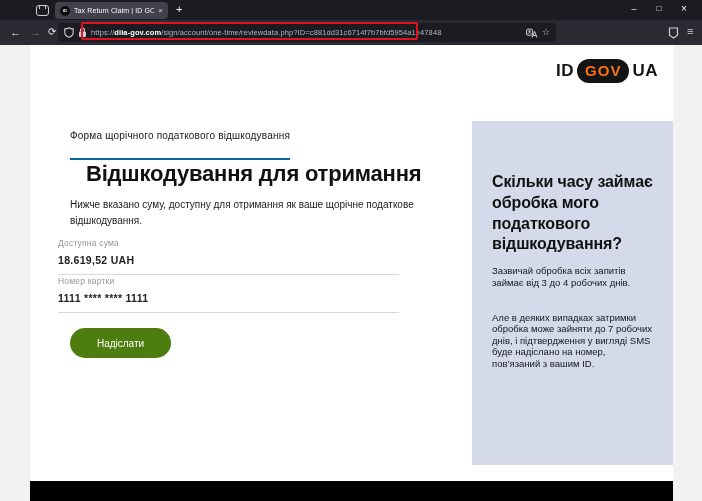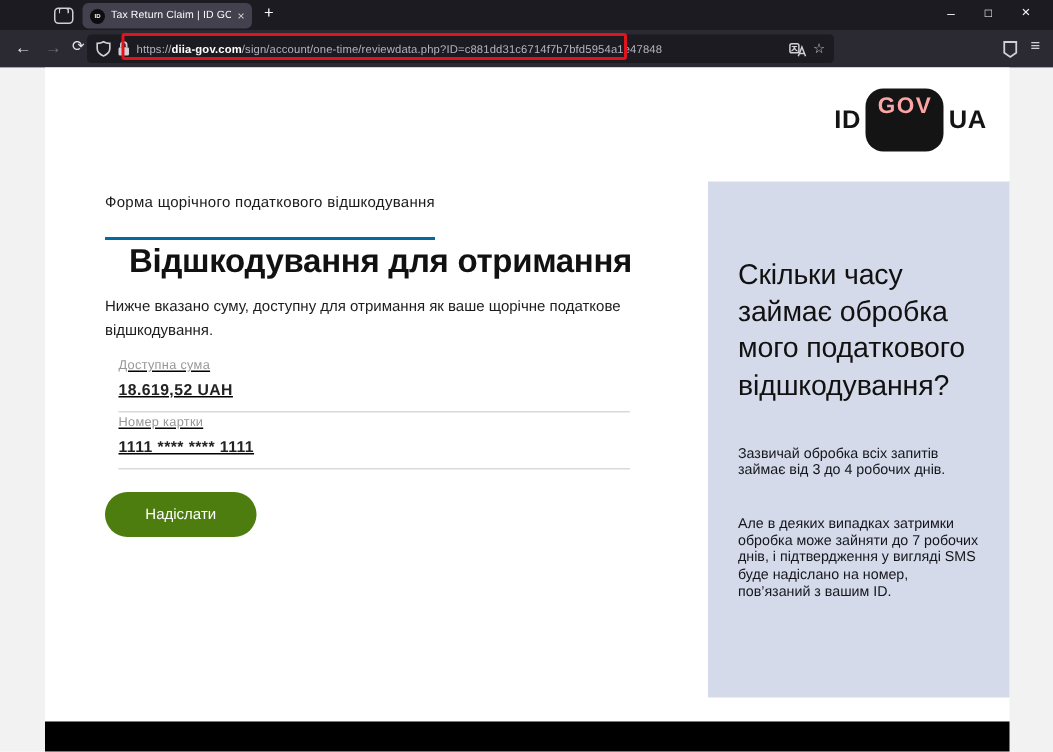--- a/index.html
+++ b/index.html
@@ -35,36 +35,36 @@
   .chromeicon { position:absolute; top:7px; color:#d0d0d8; }
   .menu-ic { left:687px; top:5px; font-size:11px; color:#d0d0d8; position:absolute; }
 
   
   .page { position:absolute; left:0; top:45px; width:702px; height:456px; background:#f2f2f2; }
   .content { position:absolute; left:30px; top:0; width:643px; height:436px; background:#ffffff; }
   .footer { position:absolute; left:30px; top:436px; width:643px; height:20px; background:#000000; }
 
   .logo { position:absolute; top:14px; right:15px; display:flex; align-items:center; gap:3px; }
   .logo-id, .logo-ua { font-size:17px; font-weight:800; color:#141414; letter-spacing:0.5px; }
-  .logo-gov { background:#141414; color:#fca5a5; font-size:15px; font-weight:800; padding:3px 8px 22px; border-radius:12px; letter-spacing:1px; }
+  .logo-gov { background:#141414; color:#f97316; font-size:15px; font-weight:800; padding:3px 8px 4px; border-radius:12px; letter-spacing:1px; }
 
   .form-tab { position:absolute; left:40px; top:85px; font-size:10px; color:#1a1a1a; letter-spacing:0.2px; padding-bottom:17px; border-bottom:2px solid #0369a1; }
   .h1 { position:absolute; left:56px; top:116px; font-size:22px; font-weight:700; color:#111111; letter-spacing:-0.2px; }
   .desc { position:absolute; left:40px; top:152px; width:374px; font-size:10px; line-height:1.55; color:#1c1c1c; }
 
-  .field { position:absolute; left:49px; width:341px; border-bottom:1px solid #d9d9d9; padding-bottom:8px;text-decoration:underline; }
+  .field { position:absolute; left:28px; width:341px; border-bottom:1px solid #d9d9d9; padding-bottom:8px; }
   .field-1 { top:193px; }
   .field-2 { top:231px; }
   .field-label { font-size:8.5px; color:#979797; margin-bottom:6px; letter-spacing:0.2px; }
   .field-value { font-size:10.5px; font-weight:700; color:#222222; letter-spacing:0.3px; }
 
   .submit { position:absolute; left:40px; top:283px; width:101px; height:30px; background:#4d7c0f; border:none; border-radius:16px; color:#ffffff; font-size:10px; font-family:"Liberation Sans", sans-serif; }
 
   .aside { position:absolute; left:442px; top:76px; width:201px; height:344px; background:#d4dae9; padding:51px 20px 0 20px; }
-  .aside h2 { font-size:19px; line-height:1.3; font-weight:400; color:#111111; margin-bottom:26px; letter-spacing:-0.1px; }
+  .aside h2 { font-size:16px; line-height:1.3; font-weight:700; color:#111111; margin-bottom:10px; letter-spacing:-0.1px; }
   .aside p { font-size:9.5px; line-height:1.2; color:#15151c; }
   .aside p + p { margin-top:24px; }
 </style>
 </head>
 <body>
 
 <div class="chrome">
   <div class="tabbar">
     <span class="ffview"></span>
     <div class="tab">

